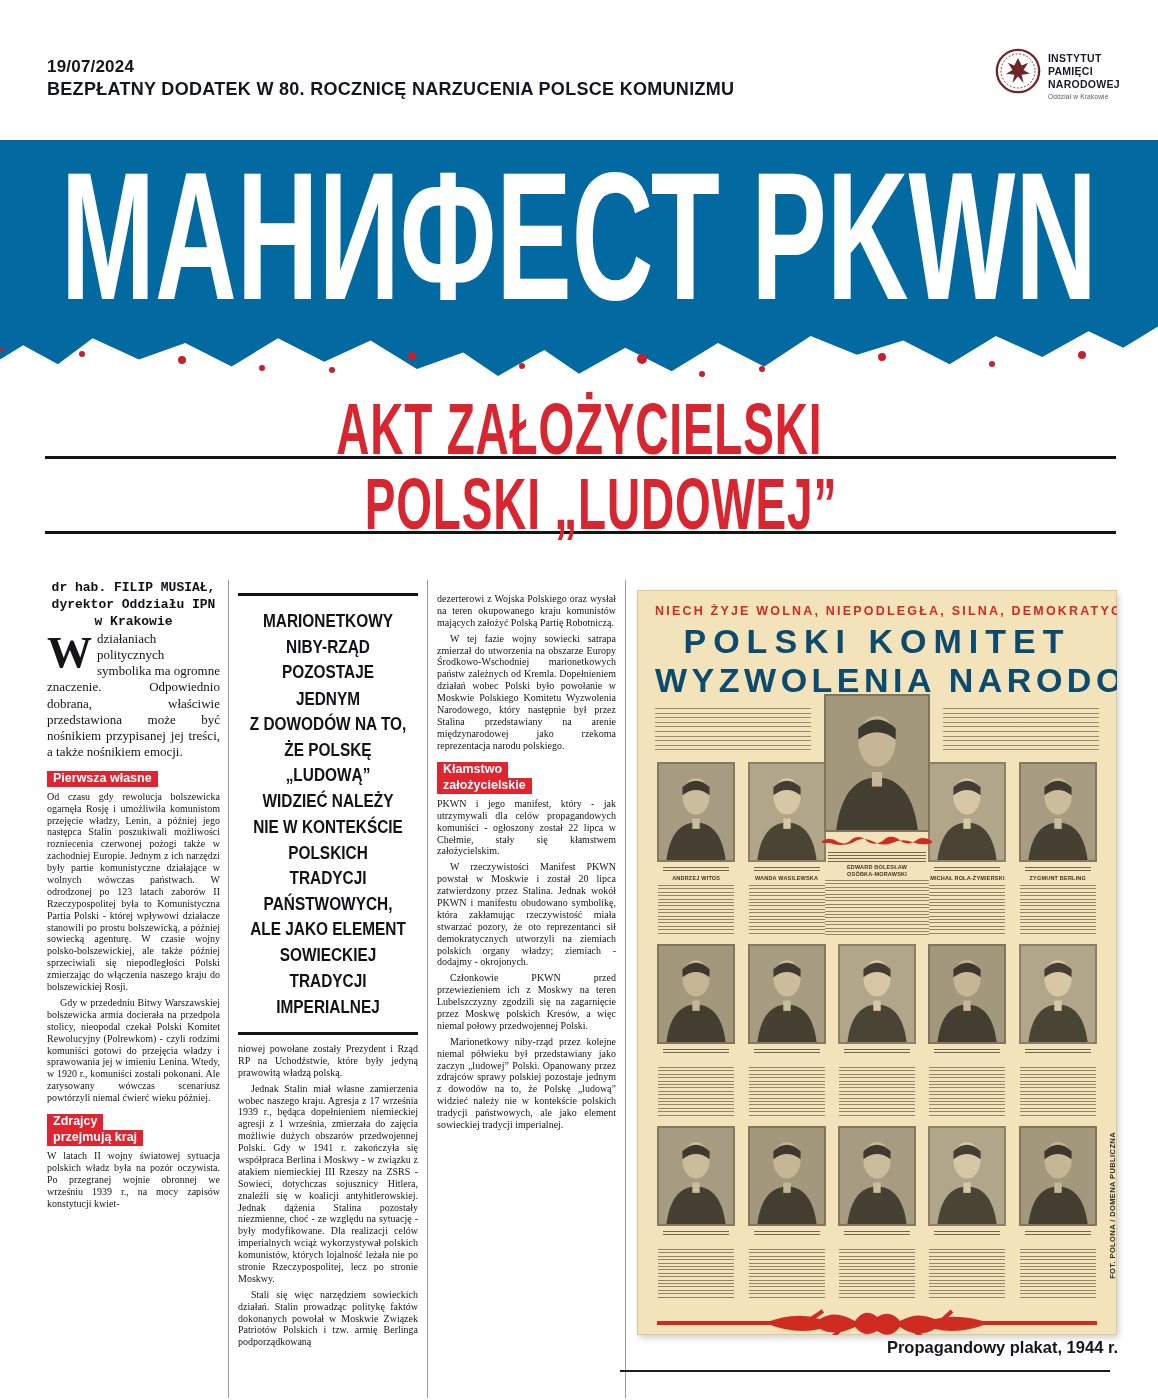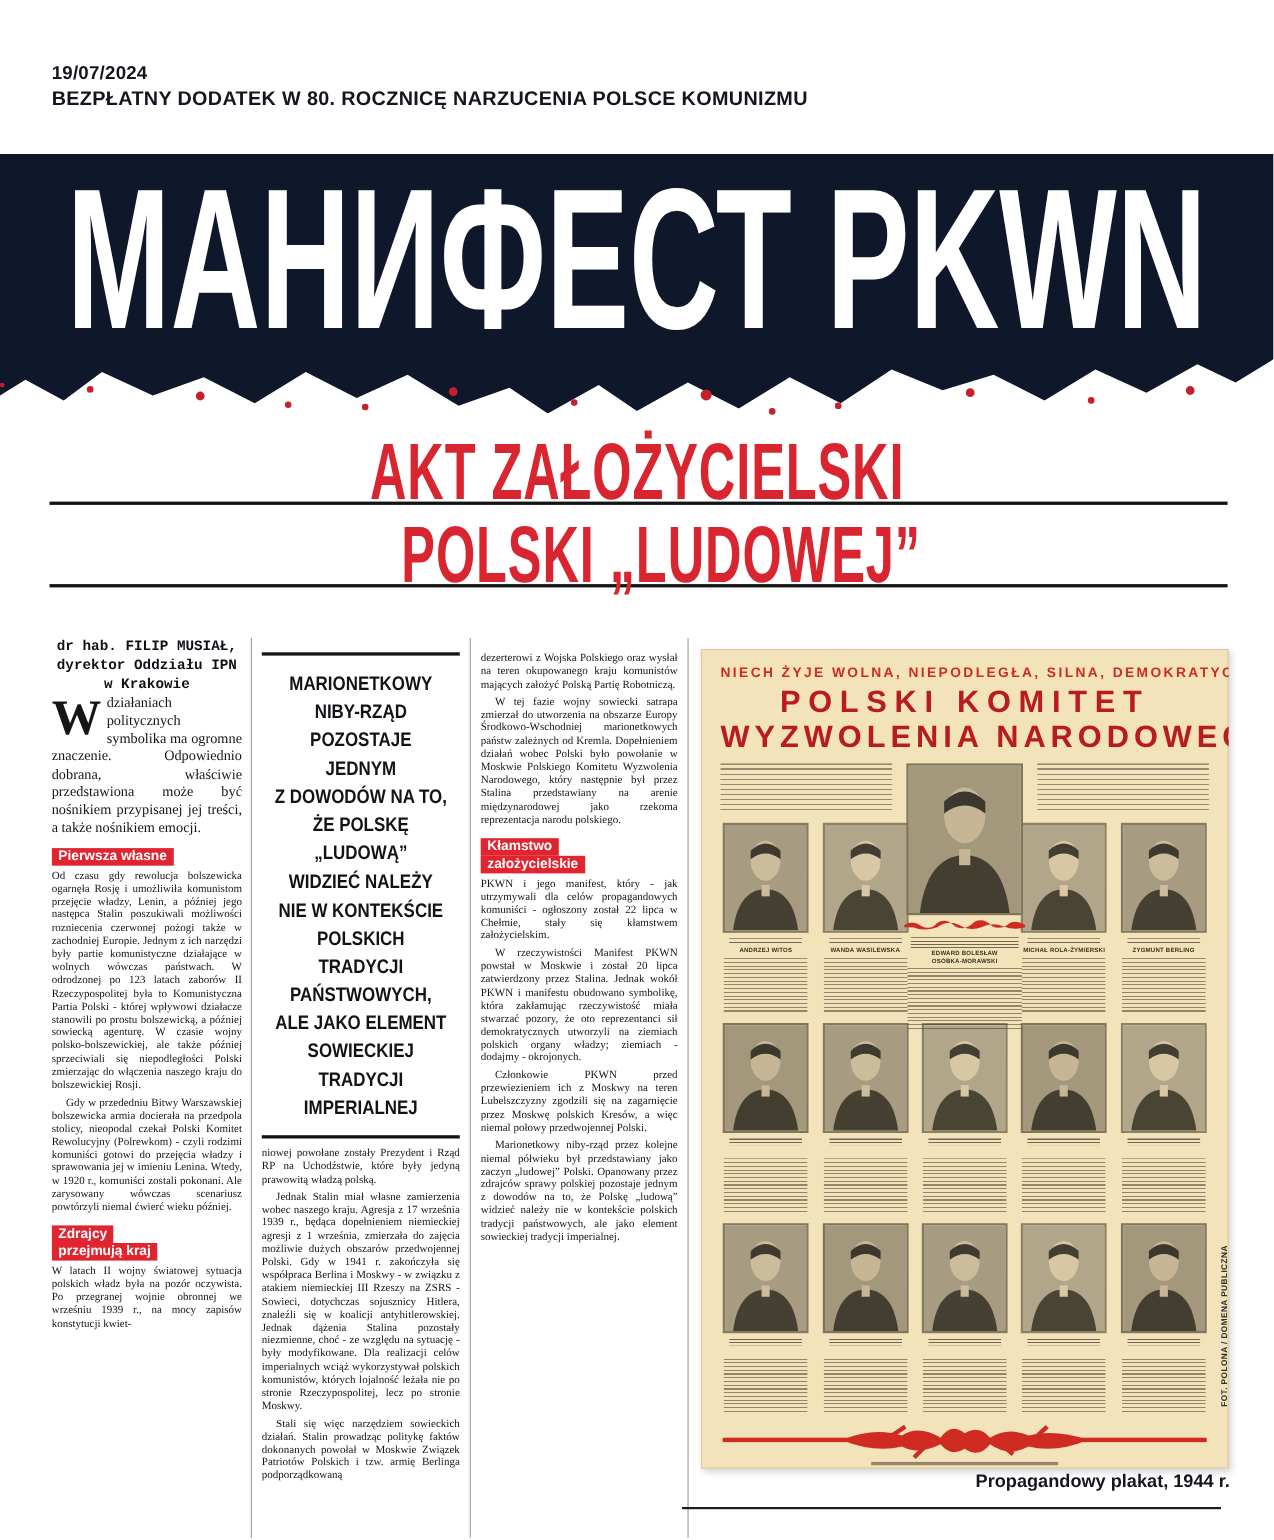--- a/index.html
+++ b/index.html
@@ -14,21 +14,21 @@
   .date { font-weight:bold; font-size:17px; letter-spacing:.2px; color:#15151f; }
   .tagline { font-size:18px; font-weight:bold; letter-spacing:.3px; color:#15151f; margin-top:2px; }
   #logo { position:absolute; right:38px; top:48px; display:flex; align-items:flex-start; gap:7px; }
   #logo .seal { width:46px; height:46px; }
   #logo .ltxt { font-weight:bold; font-size:10.5px; line-height:1.25; color:#19192b; letter-spacing:.3px; padding-top:4px;}
   #logo .lsub { font-weight:normal; font-size:6.5px; color:#555; margin-top:2px; letter-spacing:.2px;}
 
   
   #banner {
     position:absolute; left:0; top:140px; width:1158px; height:236px;
-    background:#0f172a;
+    background:#0369a1;
     clip-path:polygon(0% 0%,100% 0%,100% 79%,97% 88%,94% 81%,90% 92%,86% 83%,82% 95%,78% 85%,74% 91%,70% 83%,66% 96%,62% 86%,58% 98%,54% 88%,50% 99%,47% 89%,43% 100%,40% 90%,36% 97%,32% 85%,28% 94%,24% 84%,20% 96%,16% 86%,12% 93%,8% 84%,5% 95%,2% 87%,0% 93%);
     display:flex; align-items:flex-start; justify-content:center;
   }
   #banner .btext {
     display:inline-block; color:#fff; font-weight:bold; font-size:138px;
     letter-spacing:0px; white-space:nowrap;
     transform:scale(.82,1.32); transform-origin:center 40%;
     margin-top:12px;
   }
   #splatter { position:absolute; left:0; top:348px; width:4px; height:4px; border-radius:50%;
@@ -63,21 +63,21 @@
   p.ind { text-indent:13px; }
   p.sp { margin-top:4px; }
 
   .quote-box { border-top:3px solid #141414; border-bottom:3px solid #141414; margin-top:13px; padding:17px 0 16px; text-align:center; }
   .quote { display:inline-block; font-family:"Liberation Sans", sans-serif; font-weight:bold; font-size:17.5px; line-height:1.44; white-space:pre-line; transform:scale(.88,1.02); transform-origin:center; color:#121217; }
 
   
   #poster { position:relative; margin-top:10px; width:480px; height:745px; background:#f3e3ba;
     box-shadow:0 0 0 1px #d9c99d inset, 2px 3px 6px rgba(0,0,0,.18); padding:10px 18px; overflow:hidden; }
   #poster .slogan { text-align:center; color:#cf2b20; font-weight:bold; font-size:12.5px; letter-spacing:2.2px; white-space:nowrap; margin-top:4px; }
-  #poster .ptitle { text-align:center; color:#b91c1c; font-weight:bold; font-size:28px; letter-spacing:7px; line-height:1.15; margin-top:4px; white-space:nowrap; }
+  #poster .ptitle { text-align:center; color:#0c4a6e; font-weight:bold; font-size:34px; letter-spacing:7px; line-height:1.15; margin-top:4px; white-space:nowrap; }
   #poster .ptitle2 { letter-spacing:4.5px; margin-top:0; }
   .intro-row { display:flex; margin-top:8px; }
   .intro-lines { flex:1; height:46px; background:repeating-linear-gradient(to bottom, rgba(70,55,40,.65) 0 1px, transparent 1px 4.6px); opacity:.8; }
   .intro-gap { width:132px; }
 
   #poster-grid { display:grid; grid-template-columns:repeat(5,1fr); column-gap:8px; row-gap:9px; margin-top:8px; }
   .pcell { display:flex; flex-direction:column; align-items:center; }
   .pcell.spacer { visibility:hidden; }
   .pframe { width:78px; height:100px; border:2px solid #857a5f; box-shadow:0 0 0 3px #d9cca6 inset; background:linear-gradient(160deg,#c7bda6,#8f8670); overflow:hidden; }
   .pframe svg { width:100%; height:100%; display:block; }
@@ -104,20 +104,33 @@
 </head>
 <body>
 
 <div id="page">
 
   <div id="dateblock">
     <div class="date">19/07/2024</div>
     <div class="tagline">BEZPŁATNY DODATEK W 80. ROCZNICĘ NARZUCENIA POLSCE KOMUNIZMU</div>
   </div>
 
+  <div id="logo">
+    <svg class="seal" viewBox="0 0 50 50">
+      <circle cx="25" cy="25" r="23" fill="#ffffff" stroke="#6f242c" stroke-width="2.5"></circle>
+      <circle cx="25" cy="25" r="18.5" fill="none" stroke="#6f242c" stroke-width="1" stroke-dasharray="2 2"></circle>
+      <path d="M25 11 L29 19 L36 16 L31 24 L38 28 L29 29 L31 38 L25 31 L19 38 L21 29 L12 28 L19 24 L14 16 L21 19 Z" fill="#6f242c"></path>
+    </svg>
+    <div>
+      <div class="ltxt" style="white-space:pre-line">INSTYTUT
+PAMIĘCI
+NARODOWEJ</div>
+      <div class="lsub">Oddział w Krakowie</div>
+    </div>
+  </div>
 
   <div id="banner">
     <span class="btext">МАНИФЕСТ PKWN</span>
   </div>
   <div id="splatter"></div>
 
   <div class="hrule" id="hrule1"></div>
   <div class="hrule" id="hrule2"></div>
   <div class="headline" id="head1"><span class="cond">AKT ZAŁOŻYCIELSKI</span></div>
   <div class="headline" id="head2"><span class="cond">POLSKI „LUDOWEJ”</span></div>

